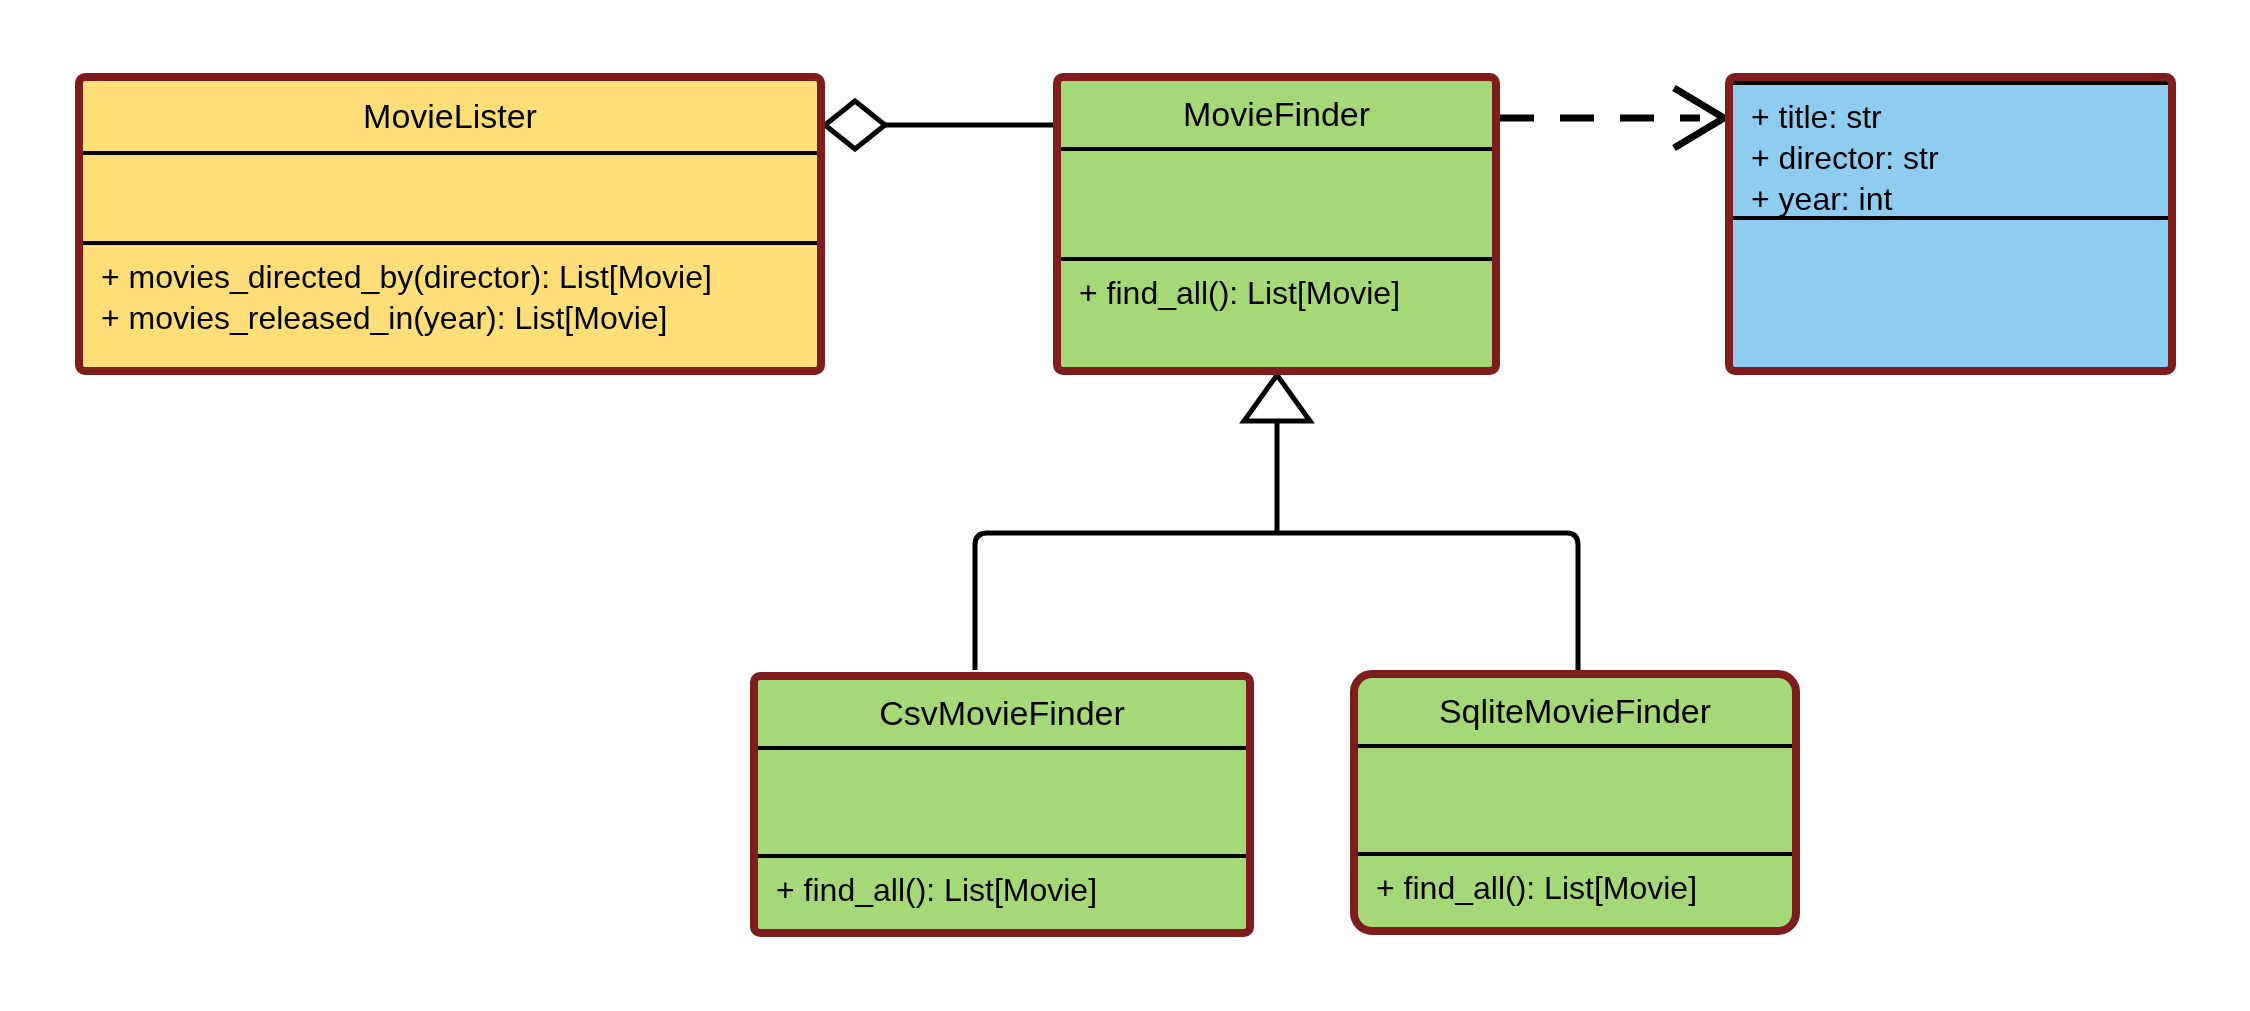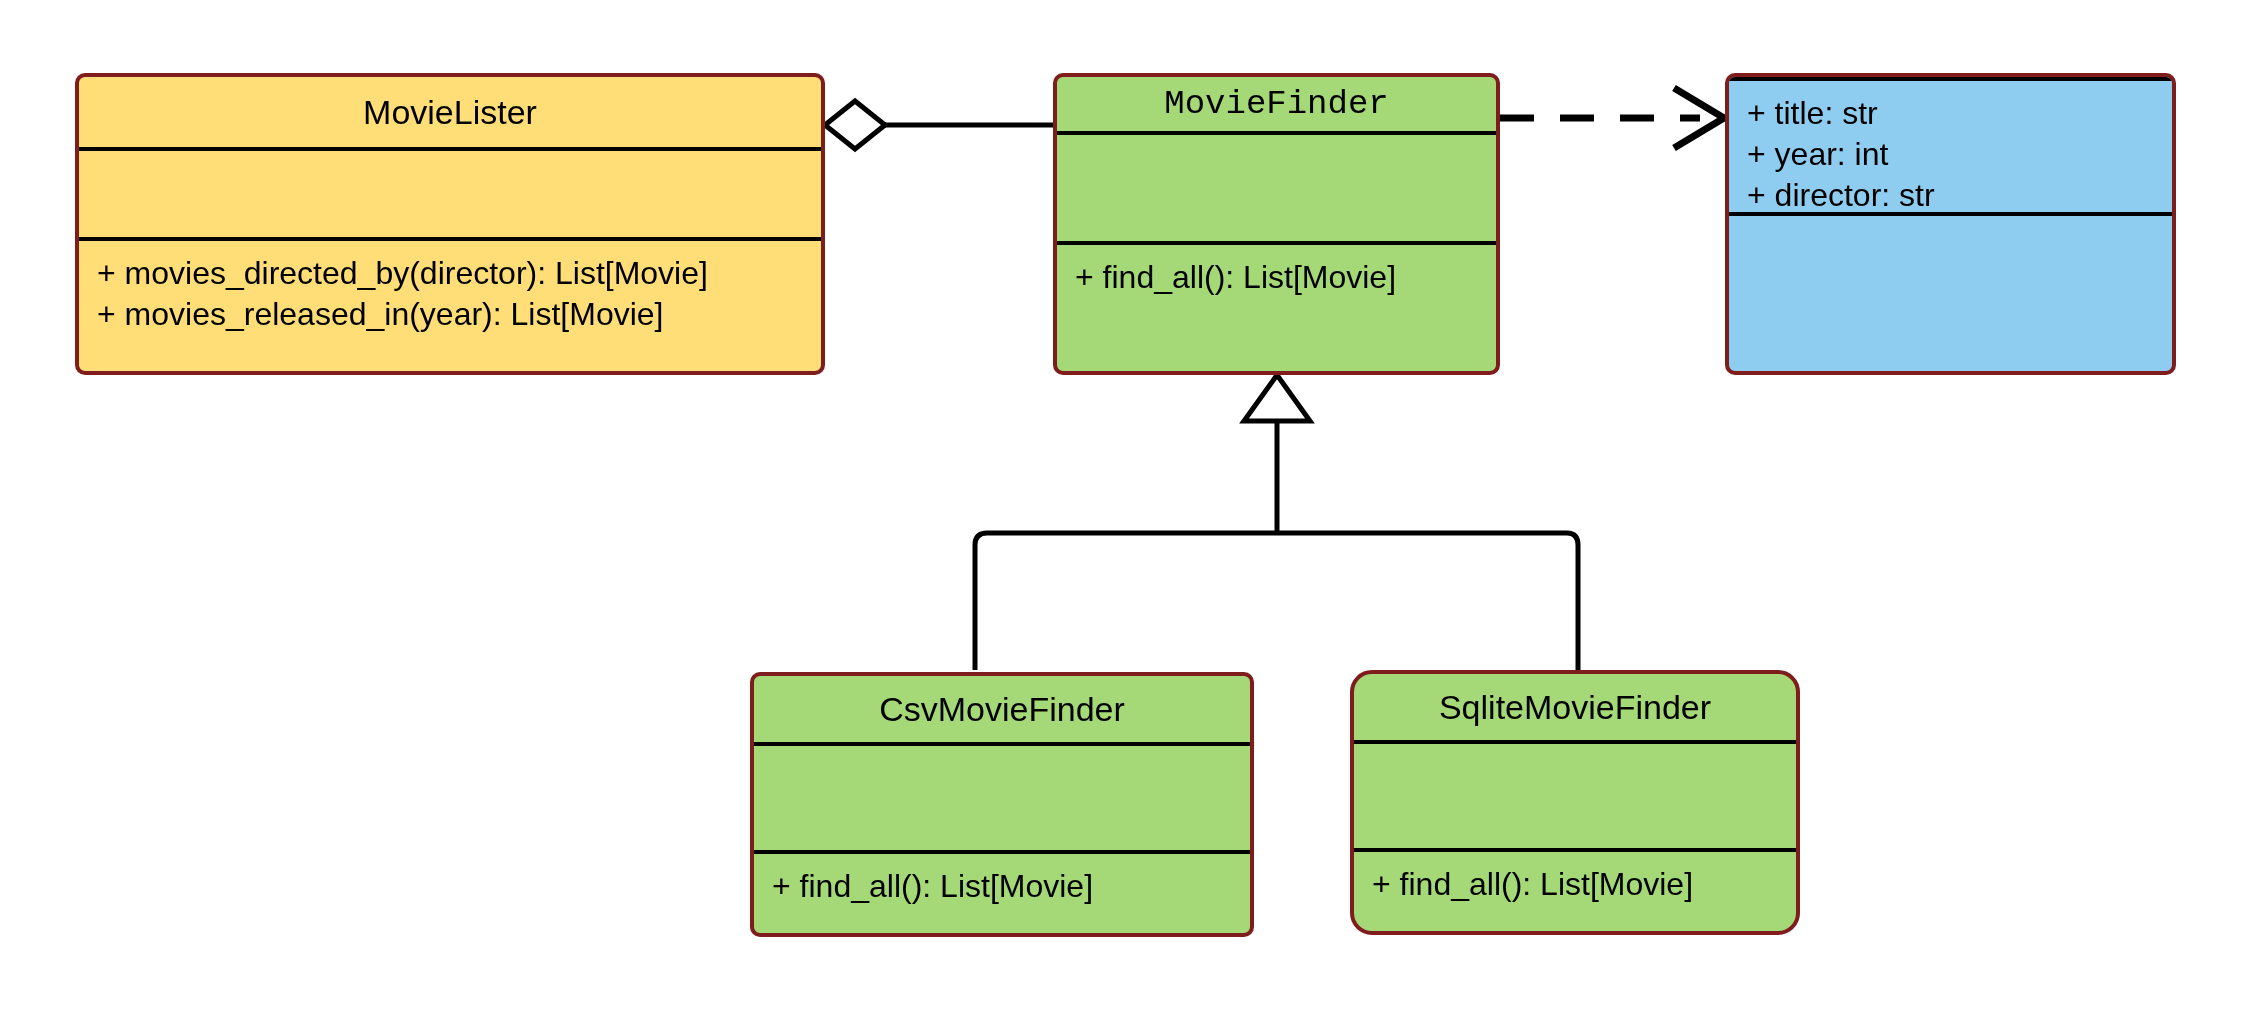--- a/index.html
+++ b/index.html
@@ -22,21 +22,21 @@
     position: absolute;
     left: 0;
     top: 0;
     width: 2250px;
     height: 1011px;
     pointer-events: none;
   }
   .uml-class {
     position: absolute;
     box-sizing: border-box;
-    border: 4px solid #7f1d1d;
+    border: 8px solid #7f1d1d;
     border-radius: 10px;
     overflow: hidden;
     display: flex;
     flex-direction: column;
   }
   .cls-name {
     box-sizing: border-box;
     display: flex;
     align-items: center;
     justify-content: center;
@@ -100,35 +100,35 @@
     <div class="cls-divider"></div>
     <div class="cls-compartment empty" style="height:86px;"></div>
     <div class="cls-divider"></div>
     <div class="cls-compartment">
       <div class="member-line">+ movies_directed_by(director): List[Movie]</div>
       <div class="member-line">+ movies_released_in(year): List[Movie]</div>
     </div>
   </div>
 
   <div class="uml-class fill-green" style="left:1053px; top:73px; width:447px; height:302px;">
-    <div class="cls-name" style="height:54px;font-family:Liberation Mono, monospace;">MovieFinder</div>
+    <div class="cls-name" style="height:66px;">MovieFinder</div>
     <div class="cls-divider"></div>
     <div class="cls-compartment empty" style="height:106px;"></div>
     <div class="cls-divider"></div>
     <div class="cls-compartment">
       <div class="member-line">+ find_all(): List[Movie]</div>
     </div>
   </div>
 
   <div class="uml-class fill-blue" style="left:1725px; top:73px; width:451px; height:302px;">
     <div class="cls-divider"></div>
     <div class="cls-compartment" style="height:131px;">
       <div class="member-line">+ title: str</div>
+      <div class="member-line">+ director: str</div>
       <div class="member-line">+ year: int</div>
-      <div class="member-line">+ director: str</div>
     </div>
     <div class="cls-divider"></div>
     <div class="cls-compartment empty"></div>
   </div>
 
   <div class="uml-class fill-green" style="left:750px; top:672px; width:504px; height:265px;">
     <div class="cls-name" style="height:66px;">CsvMovieFinder</div>
     <div class="cls-divider"></div>
     <div class="cls-compartment empty" style="height:104px;"></div>
     <div class="cls-divider"></div>

